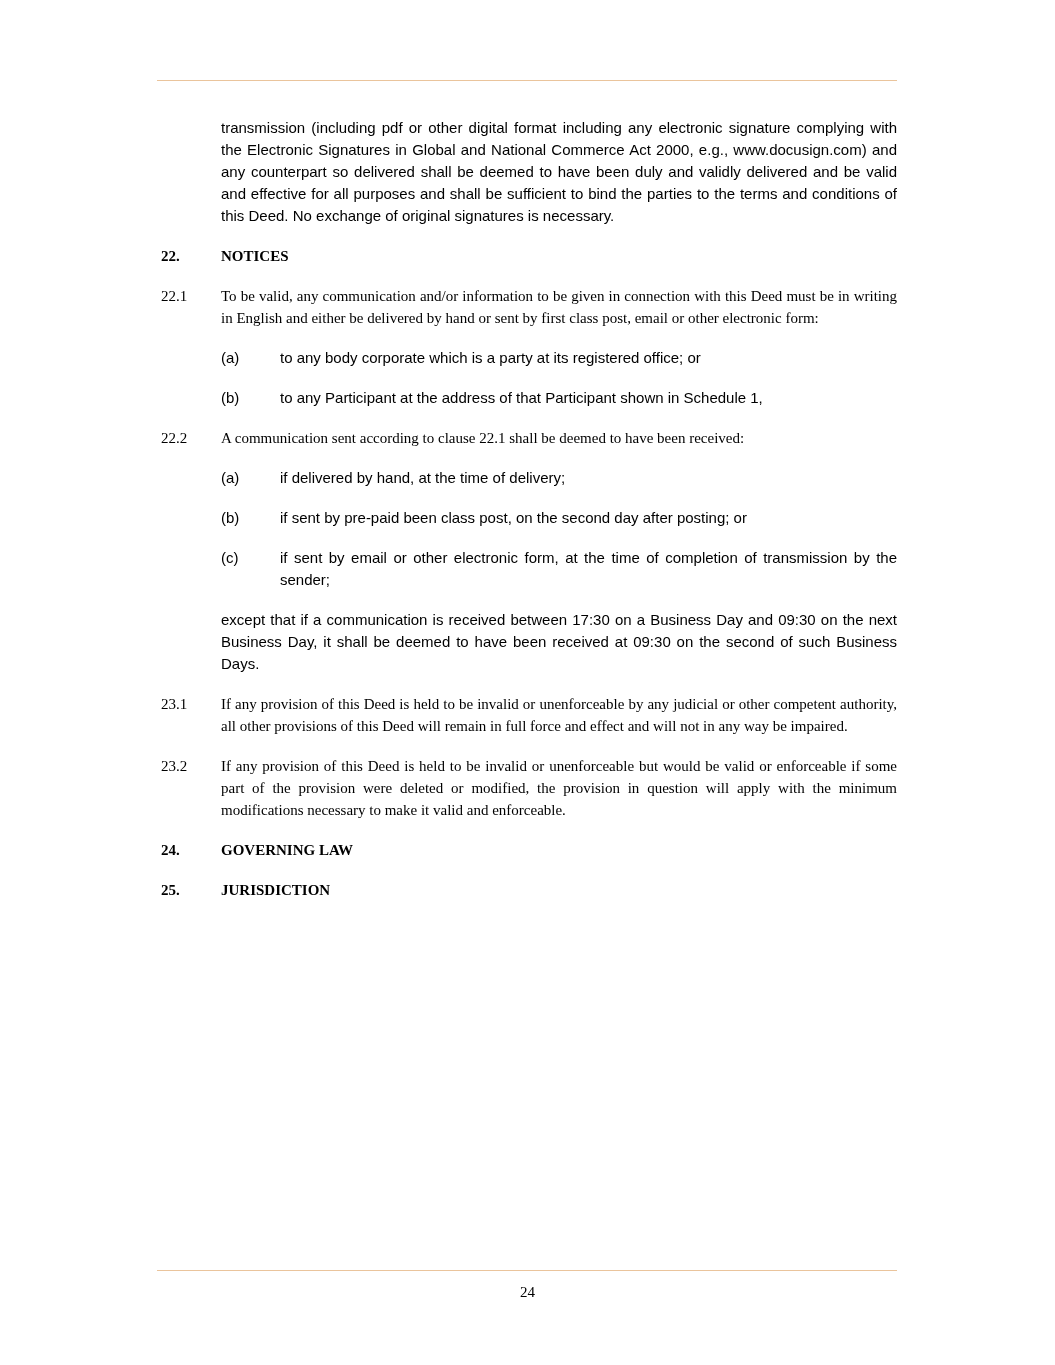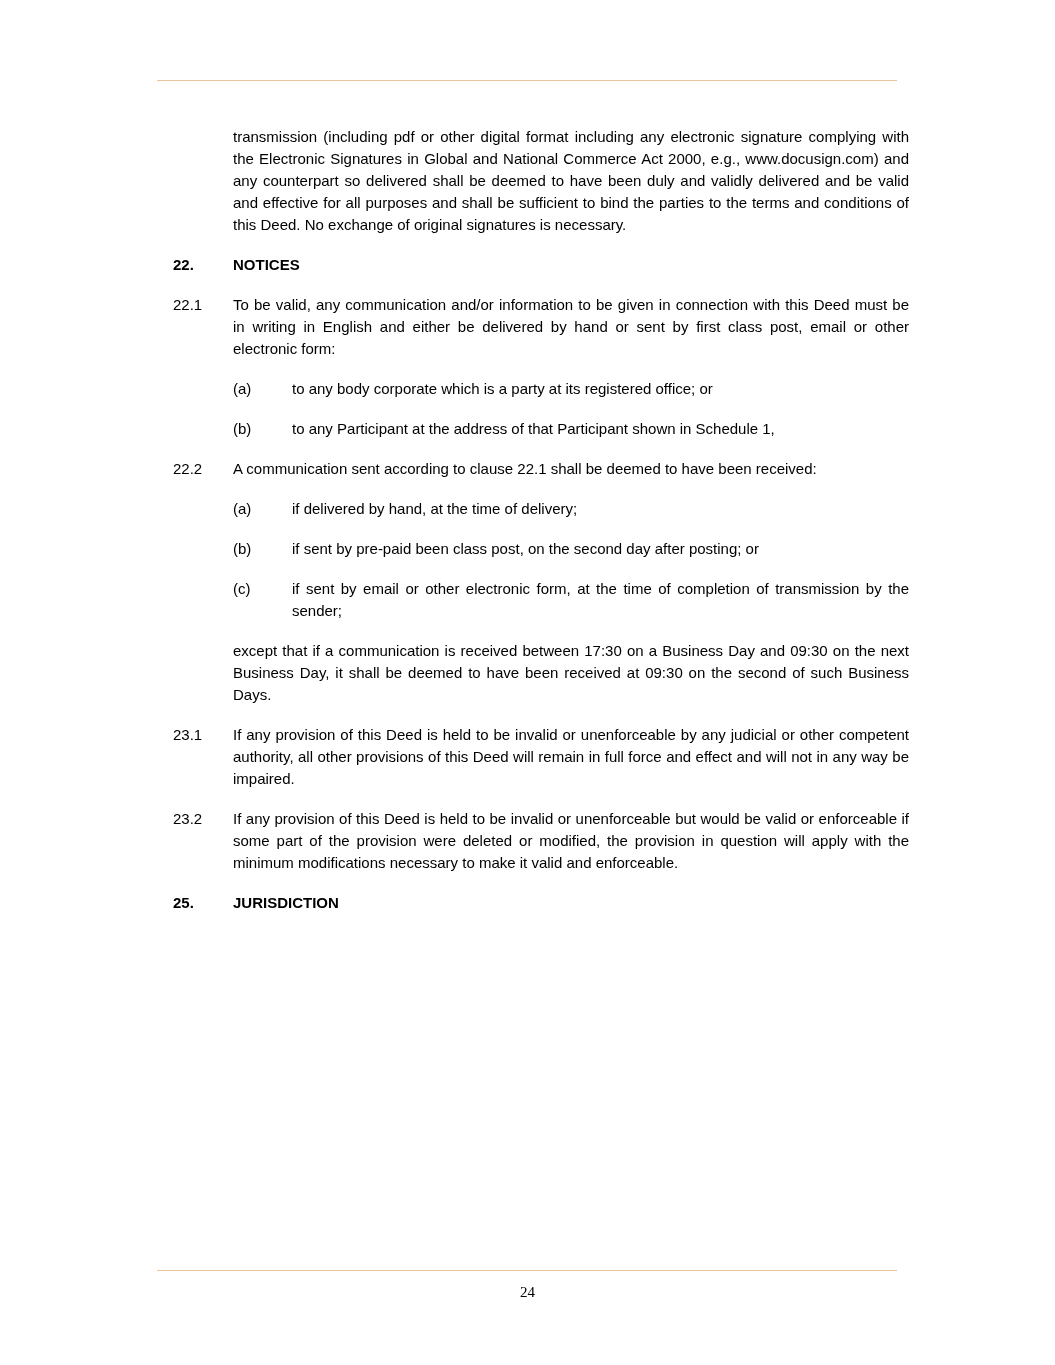--- a/index.html
+++ b/index.html
@@ -9,26 +9,25 @@
     font-family:"Liberation Sans", sans-serif;
     font-size:15px; color:#000000;
   }
   .rule {
     position:absolute; left:157px; width:740px; height:0;
     border-top:1px solid var(--rule, #eac49c);
   }
   .rule-top { top:80px; }
   .rule-bottom { top:1270px; }
   .doc {
-    position:absolute; left:161px; top:126px; width:736px;
+    position:absolute; left:161px; top:117px; width:736px;
     line-height:22px;
-    margin-left:12px;
   }
   .block { margin-bottom:18px; }
-  .row { display:flex; }
+  .row { display:flex;font-family:Liberation Serif, serif; }
   .num { flex:0 0 60px; }
   .snum { flex:0 0 59px; }
   .body { flex:1 1 auto; }
   .heading { font-weight:bold; }
   .indent { margin-left:60px; }
   .just { text-align:justify; }
   .subitem { margin-left:60px; display:flex; }
   i { font-style:italic; }
   .page-number {
     position:absolute; top:1284px; left:0; width:1055px;
@@ -96,20 +95,24 @@
   <div class="block row">
     <span class="num">23.1</span>
     <span class="body just">If any provision of this Deed is held to be invalid or unenforceable by any judicial or other competent authority, all other provisions of this Deed will remain in full force and effect and will not in any way be impaired.</span>
   </div>
 
   <div class="block row">
     <span class="num">23.2</span>
     <span class="body just">If any provision of this Deed is held to be invalid or unenforceable but would be valid or enforceable if some part of the provision were deleted or modified, the provision in question will apply with the minimum modifications necessary to make it valid and enforceable.</span>
   </div>
 
+  <div class="block row heading">
+    <span class="num">24.</span>
+    <span class="body">GOVERNING LAW</span>
+  </div>
 
 
   <div class="block row heading">
     <span class="num">25.</span>
     <span class="body">JURISDICTION</span>
   </div>
 
 
 </div>
 

